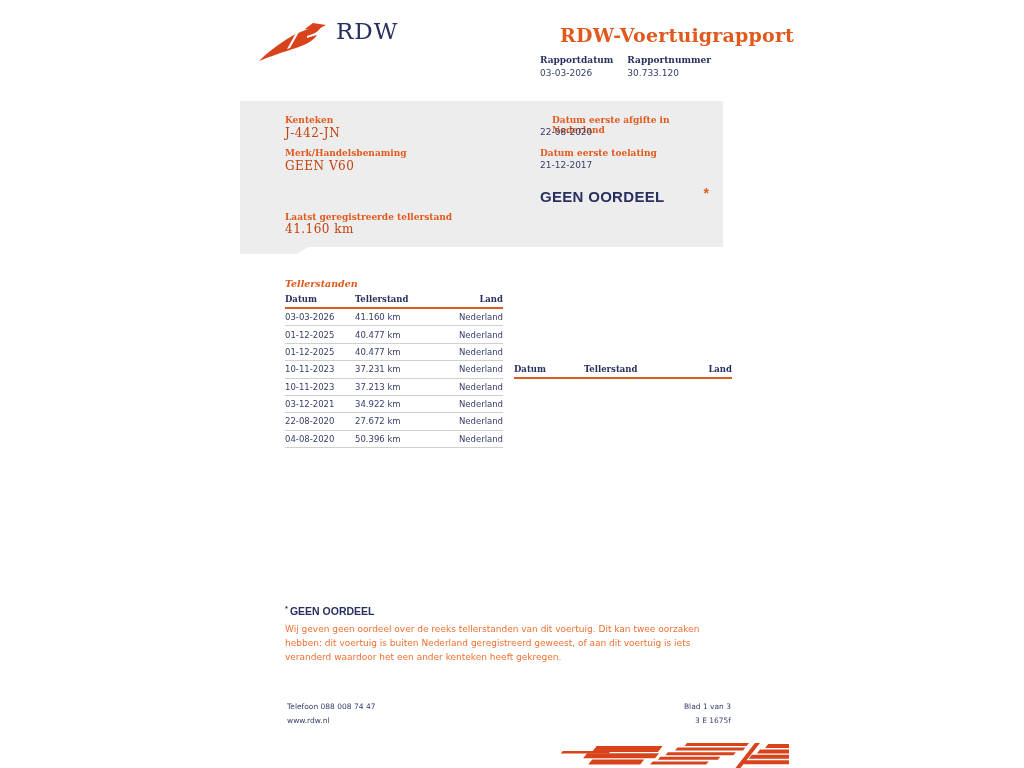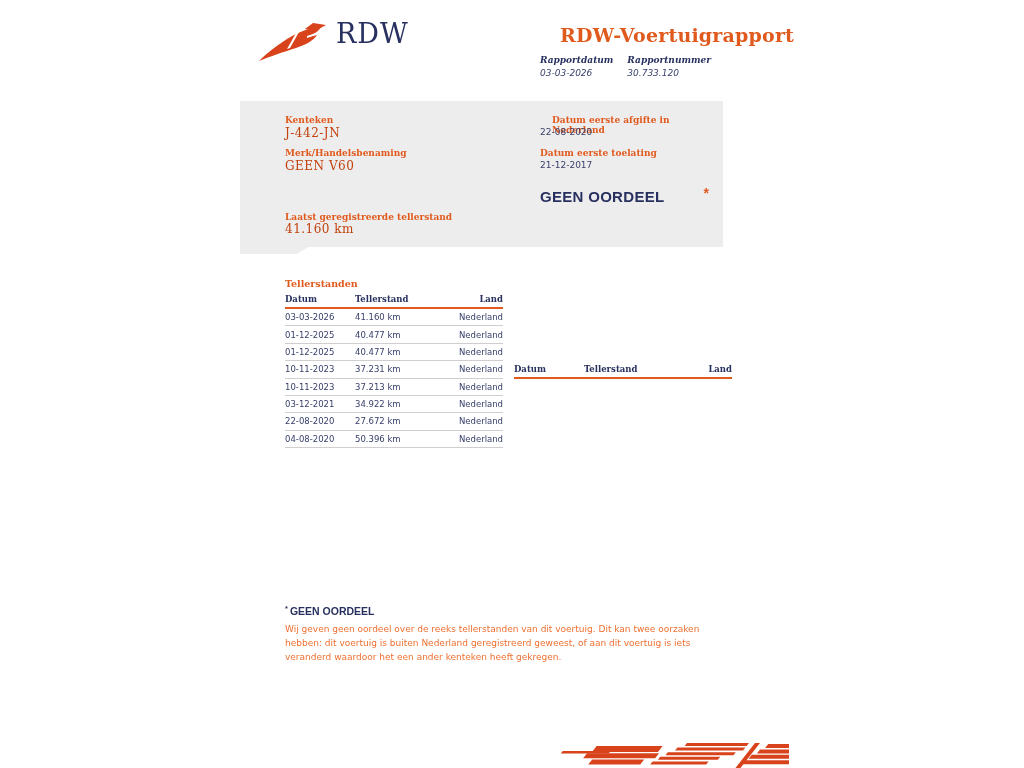--- a/index.html
+++ b/index.html
@@ -9,29 +9,29 @@
     font-family:"DejaVu Sans",sans-serif;
     color:#2a3063;
   }
   .abs{position:absolute;}
 
   
   .logo-mark{left:257px;top:21px;width:74px;height:42px;}
   .logo-text{
     left:336px;top:18px;
     font-family:"DejaVu Serif",serif;
-    font-size:27px;color:#27305f;letter-spacing:1px;
+    font-size:23px;color:#27305f;letter-spacing:1px;
   }
   .doc-title{
     left:560px;top:24px;
     font-family:"DejaVu Serif",serif;font-weight:bold;
     font-size:19px;color:#e05a1e;letter-spacing:0.2px;
   }
   .report-meta{left:540px;top:55px;display:flex;}
-  .meta-col{margin-right:14px;font-style:italic;}
+  .meta-col{margin-right:14px;}
   .meta-col.second{margin-left:0;}
   .meta-label{
     font-family:"DejaVu Serif",serif;font-weight:bold;
     font-size:9px;color:#27305f;margin-bottom:3px;
   }
   .meta-value{font-size:9px;color:#39406b;}
 
   
   .summary-box{
     left:240px;top:101px;width:483px;height:153px;
@@ -53,21 +53,21 @@
   }
   .oordeel-star{
     font-family:"Liberation Sans",sans-serif;font-weight:bold;
     font-size:14px;color:#e05a1e;
   }
 
   
   .readings{left:285px;top:278px;width:447px;}
   .readings-heading{
     font-family:"DejaVu Serif",serif;font-weight:bold;
-    font-size:9.5px;color:#e05a1e;margin-bottom:5px;
+    font-size:9.5px;color:#e05a1e;margin-bottom:5px;font-style:italic;
   }
   .tables{display:flex;gap:11px;align-items:center;}
   table{border-collapse:collapse;table-layout:fixed;}
   .tbl-left{width:218px;}
   .tbl-right{width:219px;}
   th{
     font-family:"DejaVu Serif",serif;font-weight:bold;
     font-size:8.5px;color:#27305f;text-align:left;
     padding:0 0 3px 0;border-bottom:2px solid #e05a1e;
   }
@@ -224,20 +224,28 @@
 
   </div>
 </div>
 
 <div class="abs footnote">
   <div class="footnote-heading"><span class="footnote-star">*</span><span>GEEN OORDEEL</span></div>
   <div class="footnote-text">Wij geven geen oordeel over de reeks tellerstanden van dit voertuig. Dit kan twee oorzaken hebben: dit voertuig is buiten Nederland geregistreerd geweest, of aan dit voertuig is iets veranderd waardoor het een ander kenteken heeft gekregen.</div>
 </div>
 
 <div class="abs footer">
+  <div class="fcol c-contact">
+    <div>Telefoon 088 008 74 47</div>
+    <div><a href="#">www.rdw.nl</a></div>
+  </div>
+  <div class="fcol c-page">
+    <div>Blad 1 van 3</div>
+    <div>3 E 1675f</div>
+  </div>
 </div>
 
 <div class="abs deco">
   <svg width="248" height="25" viewBox="0 0 248 25">
     <g fill="#d8431c" transform="skewX(-38) translate(18,0)">
       <rect x="10" y="8" width="48" height="2.6"></rect>
       <rect x="40" y="3" width="66" height="6"></rect>
       <rect x="36" y="10.2" width="72" height="5"></rect>
       <rect x="46" y="16.4" width="52" height="5"></rect>
       <rect x="128" y="0" width="62" height="3"></rect>

